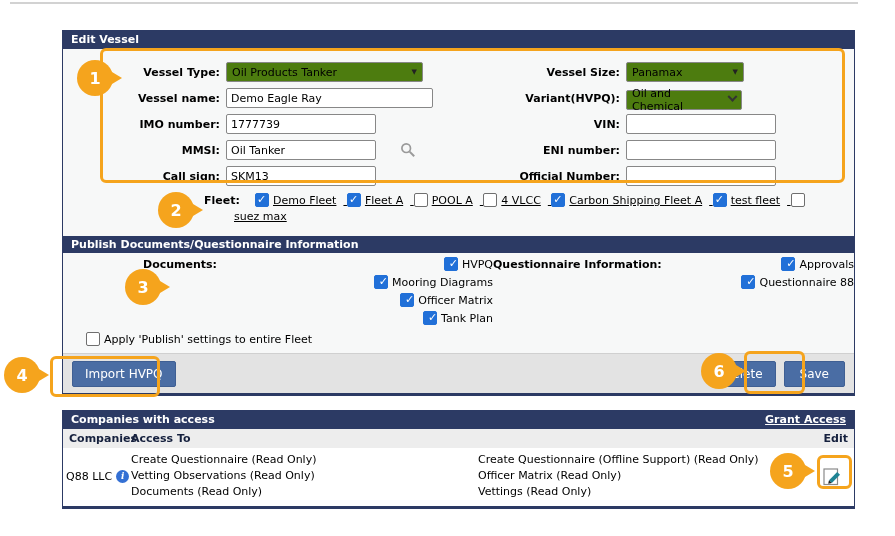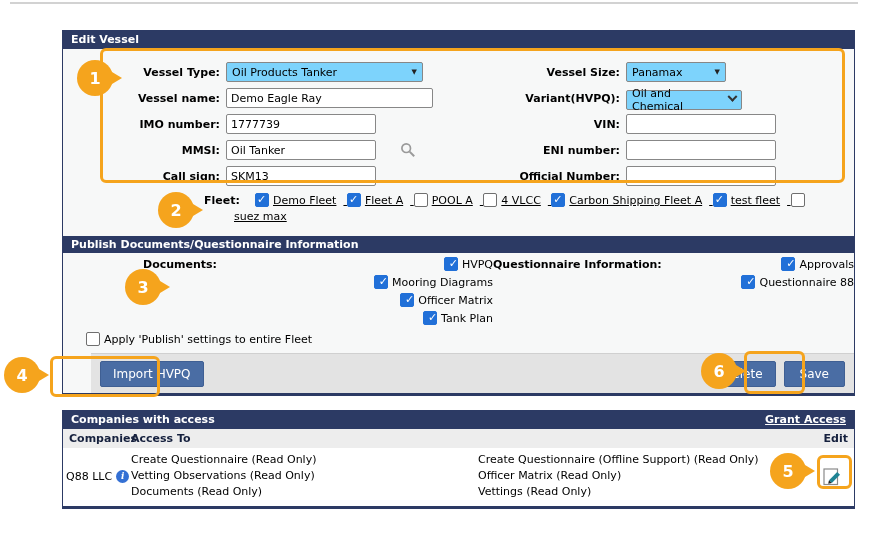--- a/index.html
+++ b/index.html
@@ -26,21 +26,21 @@
     position:absolute; left:40px; top:28px;
     display:grid; grid-template-columns:123px 225px 175px 230px;
     grid-auto-rows:26px; align-items:center;
   }
   .flabel { text-align:right; padding-right:6px; font-weight:bold; white-space:nowrap; }
   .ti {
     height:20px; border:1px solid #878787; background:#fff; color:#000;
     font-family:inherit; font-size:11px; padding:0 4px; border-radius:2px;
   }
   .sel {
-    height:20px; border:1px solid #878787; background:#7dd3fc; border-radius:2px;
+    height:20px; border:1px solid #878787; background:#4d7c0f; border-radius:2px;
     display:inline-flex; align-items:center; justify-content:space-between; padding:0 5px;
   }
   .sel .arr { font-size:7px; color:#222; margin-left:6px; }
   .chev { width:7px; height:7px; border-right:2px solid #333; border-bottom:2px solid #333;
           transform:rotate(45deg) translate(-2px,-2px); margin-left:6px; }
   .inline-mid { display:inline-flex; align-items:center; gap:24px; }
 
   
   .cb {
     display:inline-block; width:14px; height:14px; border:1px solid #6f6f6f;
@@ -66,21 +66,21 @@
   .pub-grid {
     position:absolute; left:0; top:226px; width:100%;
     display:grid; grid-template-columns:160px 270px 165px 1fr; align-items:start;
   }
   .pub-grid .flabel { padding-top:1px; }
   .cb-stack .cb-row { height:18px; padding-left:8px;text-align:right; }
   .apply-row { position:absolute; left:23px; top:301px; }
   .btnbar {
     position:absolute; left:0; right:0; top:322px; height:40px; background:#e3e3e3;
     border-top:1px solid #d0d0d0; display:flex; align-items:center;
-    justify-content:space-between; padding:0 9px;margin-left:28px;
+    justify-content:space-between; padding:0 9px;
   }
   .btn {
     background:#4a6da4; color:#fff; border:1px solid #3f5f93; border-radius:2px;
     font-family:inherit; font-size:12px; padding:4px 12px; height:26px; cursor:pointer;
   }
   .btn-group { display:flex; gap:8px; }
 
   
   .colhdr {
     display:grid; grid-template-columns:68px 347px 1fr 44px; height:19px;
@@ -128,21 +128,21 @@
     </div>
 
     <div class="form-grid">
 
       <div class="flabel">Vessel Type:</div>
       <div><div class="sel" style="width:197px">
         <span>Oil Products Tanker</span>
             <span class="arr">▼</span>
       </div></div>
       <div class="flabel">Vessel Size:</div>
-      <div><div class="sel" style="width:100px">
+      <div><div class="sel" style="width:118px">
         <span>Panamax</span>
             <span class="arr">▼</span>
       </div></div>
 
       <div class="flabel">Vessel name:</div>
       <div><input class="ti" style="width: 207px;" value="Demo Eagle Ray"></div>
       <div class="flabel">Variant(HVPQ):</div>
       <div><div class="sel" style="width:116px">
         <span>Oil and Chemical</span>
             <span class="chev"></span>

